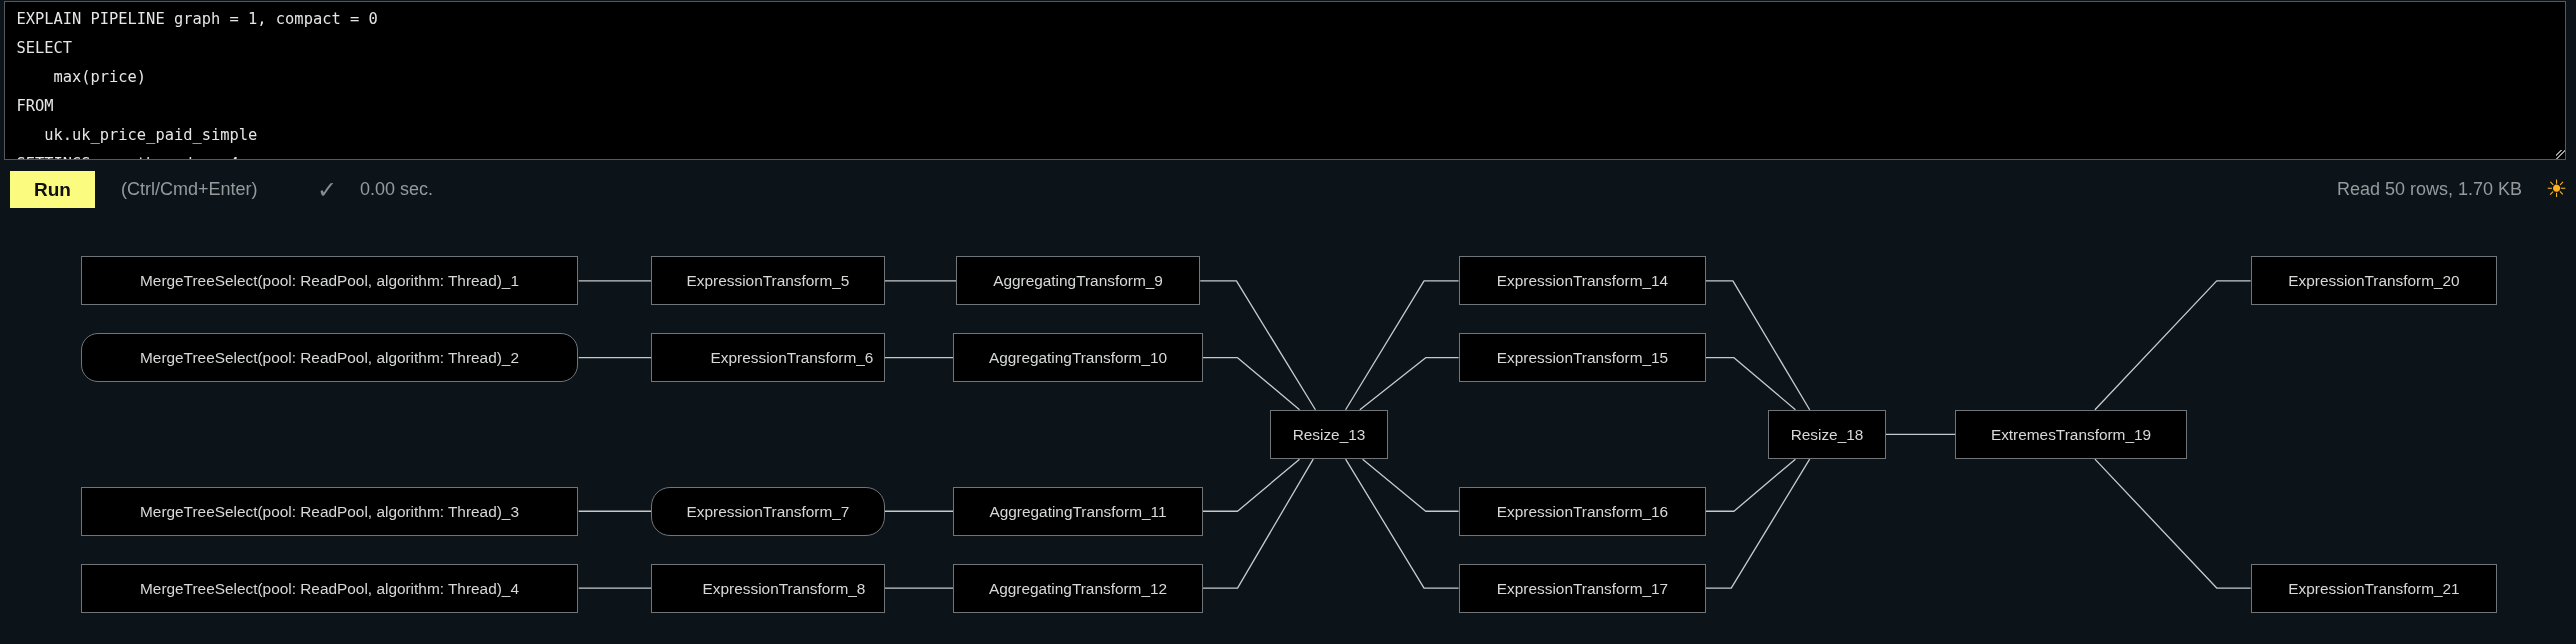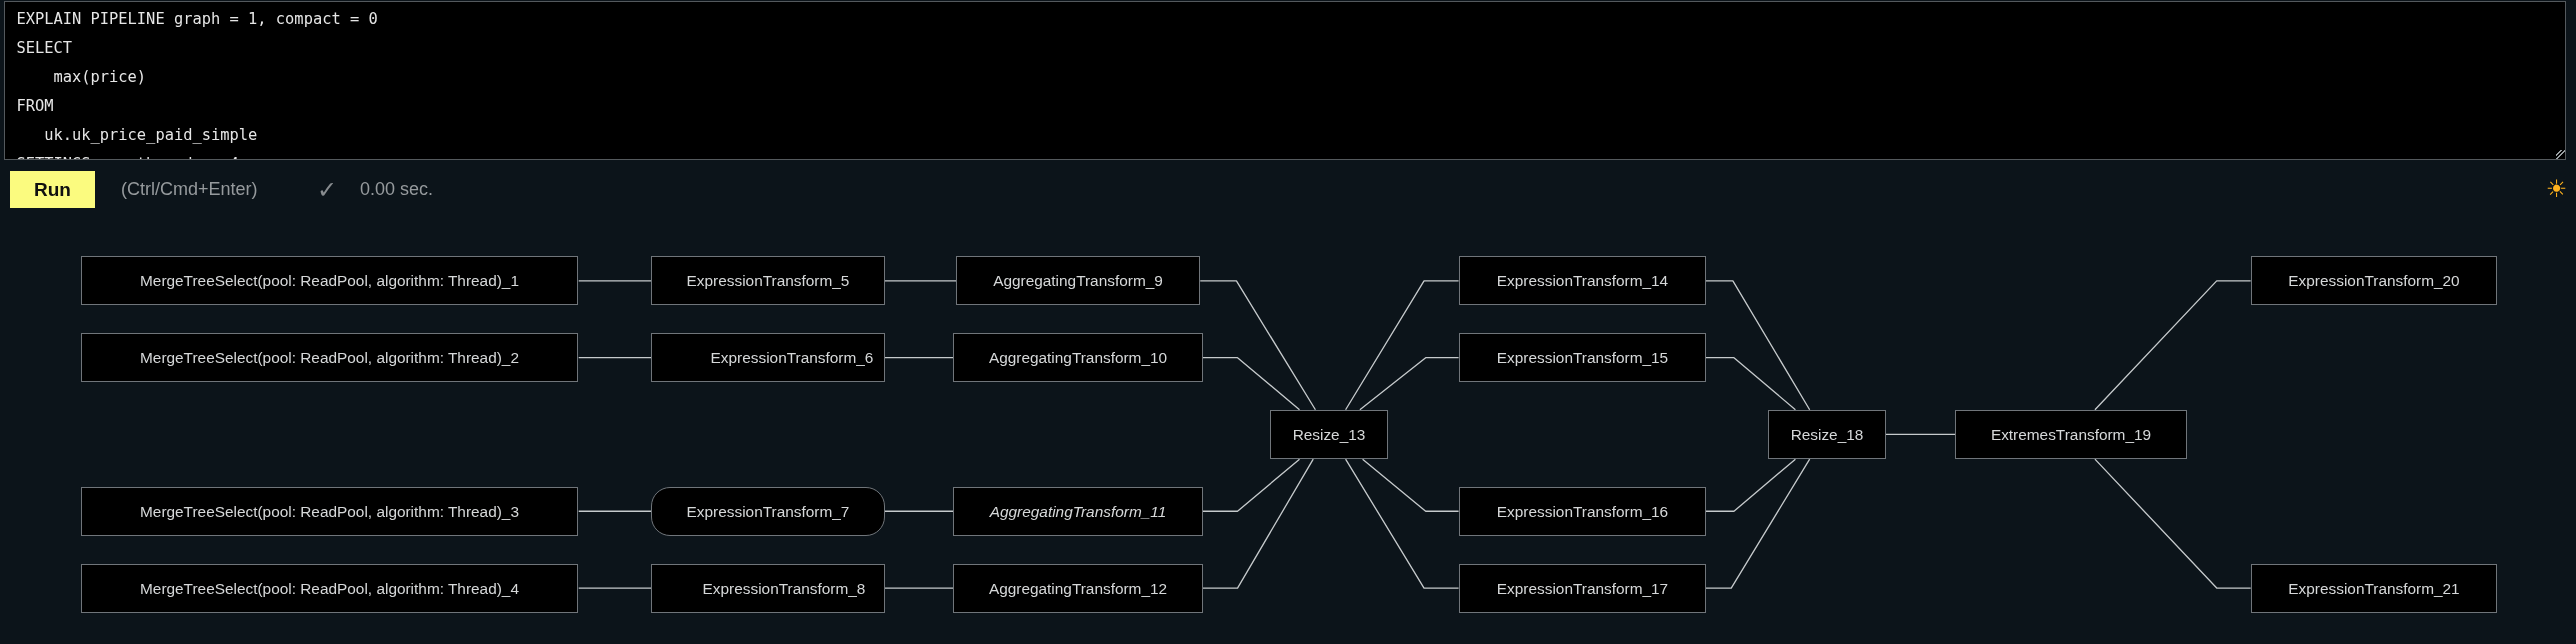--- a/index.html
+++ b/index.html
@@ -134,20 +134,21 @@
    uk.uk_price_paid_simple
 SETTINGS max_threads = 4;</textarea>
     <div class="grip"></div>
   </div>
 
   <div class="toolbar">
     <button class="run">Run</button>
     <span class="tb-text hint">(Ctrl/Cmd+Enter)</span>
     <span class="tb-text check">✓</span>
     <span class="tb-text elapsed">0.00 sec.</span>
+    <span class="tb-text stats">Read 50 rows, 1.70 KB</span>
     <span class="sun">☀</span>
   </div>
 
   <div class="graph">
     <svg id="edges" width="2576" height="644" viewBox="0 0 4694 1174">
         <polyline points="1054,512 1186,512"></polyline>
         <polyline points="1054,652 1186,652"></polyline>
         <polyline points="1054,932 1186,932"></polyline>
         <polyline points="1054,1072 1186,1072"></polyline>
         <polyline points="1612,512 1742,512"></polyline>
@@ -165,30 +166,30 @@
         <polyline points="3108,512 3158,512 3298,747"></polyline>
         <polyline points="3108,652 3160,652 3272,747"></polyline>
         <polyline points="3108,932 3160,932 3272,837"></polyline>
         <polyline points="3108,1072 3155,1072 3298,837"></polyline>
         <polyline points="3437,792 3563,792"></polyline>
         <polyline points="3818,747 4040,512 4102,512"></polyline>
         <polyline points="3818,837 4040,1072 4102,1072"></polyline>
       </svg>
     <div id="nodes">
         <div class="node" style="left: 81px; top: 256px; width: 497px; height: 49px;">MergeTreeSelect(pool: ReadPool, algorithm: Thread)_1</div>
-        <div class="node" style="left: 81px; top: 333px; width: 497px; height: 49px;">MergeTreeSelect(pool: ReadPool, algorithm: Thread)_2</div>
+        <div class="node" style="left: 81px; top: 333px; width: 497px; height: 49px; border-radius: 17px;">MergeTreeSelect(pool: ReadPool, algorithm: Thread)_2</div>
         <div class="node" style="left: 81px; top: 487px; width: 497px; height: 49px;">MergeTreeSelect(pool: ReadPool, algorithm: Thread)_3</div>
         <div class="node" style="left: 81px; top: 564px; width: 497px; height: 49px;">MergeTreeSelect(pool: ReadPool, algorithm: Thread)_4</div>
         <div class="node" style="left: 651px; top: 256px; width: 234px; height: 49px;">ExpressionTransform_5</div>
         <div class="node" style="left: 651px; top: 333px; width: 234px; height: 49px; padding-left: 48px;">ExpressionTransform_6</div>
         <div class="node" style="left: 651px; top: 487px; width: 234px; height: 49px; border-radius: 19px;">ExpressionTransform_7</div>
         <div class="node" style="left: 651px; top: 564px; width: 234px; height: 49px; padding-left: 32px;">ExpressionTransform_8</div>
         <div class="node" style="left: 956px; top: 256px; width: 244px; height: 49px;">AggregatingTransform_9</div>
         <div class="node" style="left: 953px; top: 333px; width: 250px; height: 49px;">AggregatingTransform_10</div>
-        <div class="node" style="left: 953px; top: 487px; width: 250px; height: 49px; font-style: italic;">AggregatingTransform_11</div>
+        <div class="node" style="left: 953px; top: 487px; width: 250px; height: 49px;">AggregatingTransform_11</div>
         <div class="node" style="left: 953px; top: 564px; width: 250px; height: 49px;">AggregatingTransform_12</div>
         <div class="node" style="left: 1270px; top: 410px; width: 118px; height: 49px;">Resize_13</div>
         <div class="node" style="left: 1459px; top: 256px; width: 247px; height: 49px;">ExpressionTransform_14</div>
         <div class="node" style="left: 1459px; top: 333px; width: 247px; height: 49px;">ExpressionTransform_15</div>
         <div class="node" style="left: 1459px; top: 487px; width: 247px; height: 49px;">ExpressionTransform_16</div>
         <div class="node" style="left: 1459px; top: 564px; width: 247px; height: 49px;">ExpressionTransform_17</div>
         <div class="node" style="left: 1768px; top: 410px; width: 118px; height: 49px;">Resize_18</div>
         <div class="node" style="left: 1955px; top: 410px; width: 232px; height: 49px;">ExtremesTransform_19</div>
         <div class="node" style="left: 2251px; top: 256px; width: 246px; height: 49px;">ExpressionTransform_20</div>
         <div class="node" style="left: 2251px; top: 564px; width: 246px; height: 49px;">ExpressionTransform_21</div>

